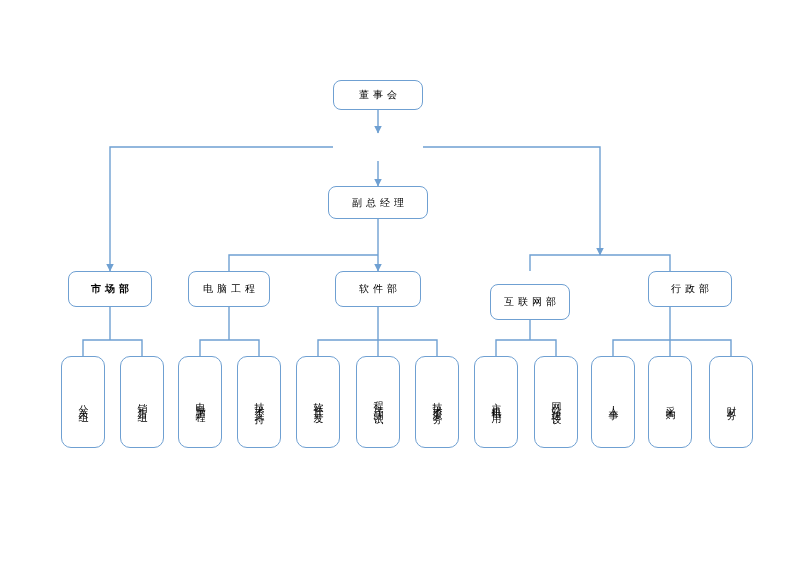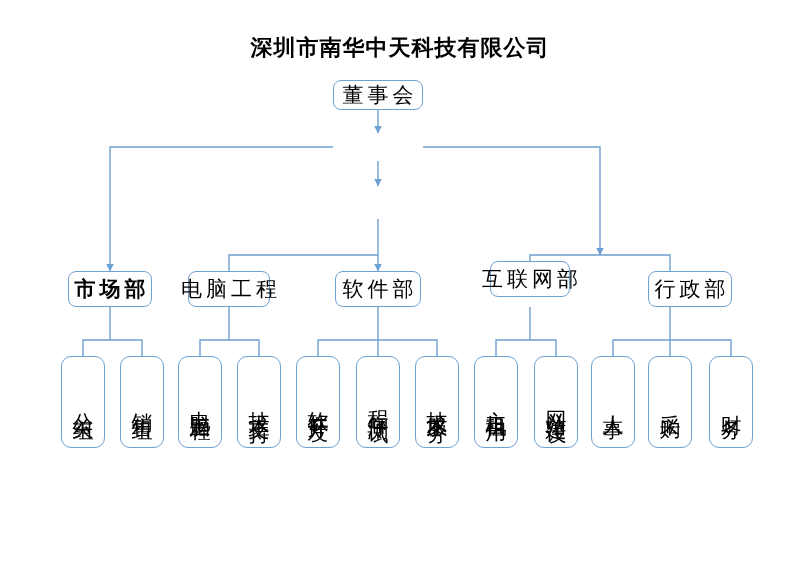--- a/index.html
+++ b/index.html
@@ -27,21 +27,21 @@
     position: absolute;
     box-sizing: border-box;
     border: 1.5px solid var(--color-box-border, #6fa0d2);
     border-radius: 8px;
     background: var(--color-box-fill, #ffffff);
     color: var(--color-text, #000000);
     display: flex;
     align-items: center;
     justify-content: center;
     font-family: "DejaVu Serif", "Liberation Serif", serif;
-    font-size: 21px;
+    font-size: 10px;
     letter-spacing: 4px;
     text-indent: 4px; 
     white-space: nowrap;
   }
   .node.vertical {
     writing-mode: vertical-rl;
     text-orientation: upright;
     border-radius: 10px;
     text-indent: 0;
   }
@@ -56,21 +56,20 @@
     stroke: var(--color-line, #6fa0d2);
     stroke-width: 1.4;
   }
   #connectors marker path { fill: var(--color-line, #6fa0d2); }
 </style>
 </head>
 <body>
 
 <div id="stage">
 
-  <div id="chart-title">深圳市南华中天科技有限公司</div>
 
   <svg id="connectors" viewBox="0 0 800 566">
     <defs>
       <marker id="arrow" markerWidth="10" markerHeight="10" refX="7.5" refY="4" orient="auto" markerUnits="userSpaceOnUse">
         <path d="M0,0 L8,4 L0,8 Z"></path>
       </marker>
     </defs>
 
     <path class="link" d="M378 110 L378 133" marker-end="url(#arrow)"></path>
     <path class="link" d="M378 161 L378 186" marker-end="url(#arrow)"></path>
@@ -81,25 +80,26 @@
     <path class="link" d="M378 255 L229 255 L229 271"></path>
     <path class="link" d="M530 271 L530 255 L670 255 L670 271"></path>
     <path class="link" d="M110 307 L110 340 M83 356 L83 340 L142 340 L142 356"></path>
     <path class="link" d="M229 307 L229 340 M200 356 L200 340 L259 340 L259 356"></path>
     <path class="link" d="M378 307 L378 356 M318 356 L318 340 L437 340 L437 356"></path>
     <path class="link" d="M530 307 L530 340 M496 356 L496 340 L556 340 L556 356"></path>
     <path class="link" d="M670 307 L670 356 M613 356 L613 340 L731 340 L731 356"></path>
   </svg>
 
   <div class="node" style="left:333px; top:80px;  width:90px;  height:30px;">董事会</div>
+  <div class="node" style="left:328px; top:186px; width:100px; height:33px;">副总经理</div>
 
   <div class="node" style="left:68px;  top:271px; width:84px; height:36px;font-weight:bold;">市场部</div>
   <div class="node" style="left:188px; top:271px; width:82px; height:36px;">电脑工程</div>
   <div class="node" style="left:335px; top:271px; width:86px; height:36px;">软件部</div>
-  <div class="node" style="left:490px; top:261px; width:80px; height:36px;">互联网部</div>
+  <div class="node" style="left:490px; top:284px; width:80px; height:36px;">互联网部</div>
   <div class="node" style="left:628px; top:271px; width:84px; height:36px;margin-left:20px;">行政部</div>
 
   <div class="node vertical" style="left:61px;  top:356px; width:44px; height:92px;">公关组</div>
   <div class="node vertical" style="left:120px; top:356px; width:44px; height:92px;">销售组</div>
 
   <div class="node vertical" style="left:178px; top:356px; width:44px; height:92px;">电脑工程</div>
   <div class="node vertical" style="left:237px; top:356px; width:44px; height:92px;">技术支持</div>
 
   <div class="node vertical" style="left:296px; top:356px; width:44px; height:92px;">软件开发</div>
   <div class="node vertical" style="left:356px; top:356px; width:44px; height:92px;">程序测试</div>

